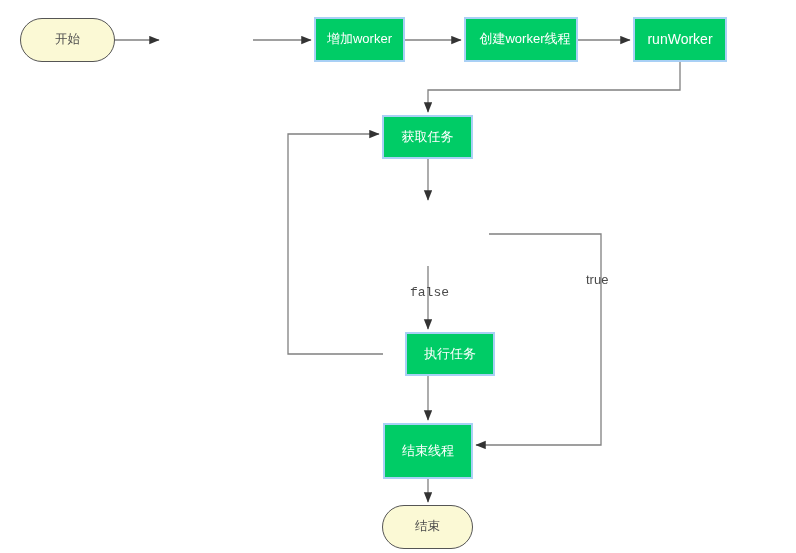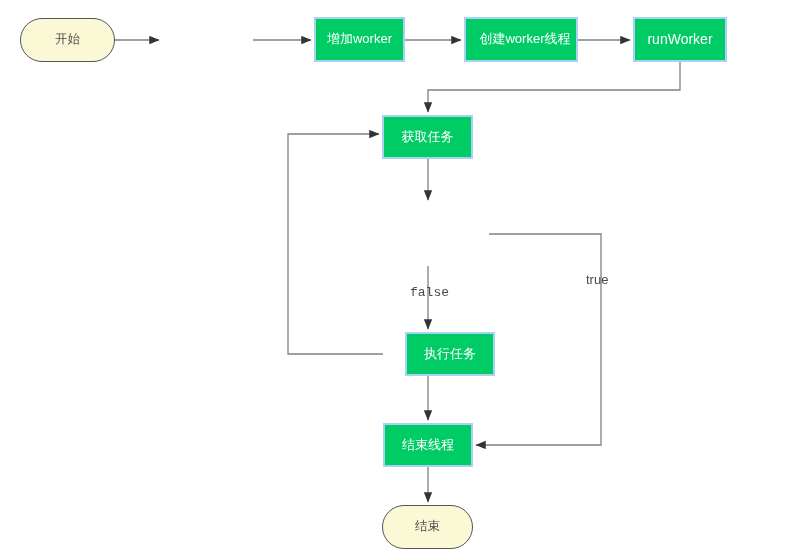--- a/index.html
+++ b/index.html
@@ -125,21 +125,21 @@
 
   <div class="node node-process" style="left:382px; top:115px; width:91px; height:44px;">
     <span>获取任务</span>
   </div>
 
 
   <div class="node node-process" style="left:383px; top:332px; width:90px; height:44px;margin-left:22px;">
     <span>执行任务</span>
   </div>
 
-  <div class="node node-process" style="left:383px; top:423px; width:90px; height:44px;">
+  <div class="node node-process" style="left:383px; top:423px; width:90px; height:56px;">
     <span>结束线程</span>
   </div>
 
   <div class="node node-terminator" style="left:382px; top:505px; width:91px; height:44px;">
     <span>结束</span>
   </div>
 
   <span class="edge-label" style="left:410px; top:285px;font-family:Liberation Mono, monospace;">false</span>
 
   <span class="edge-label" style="left:586px; top:272px;">true</span>

